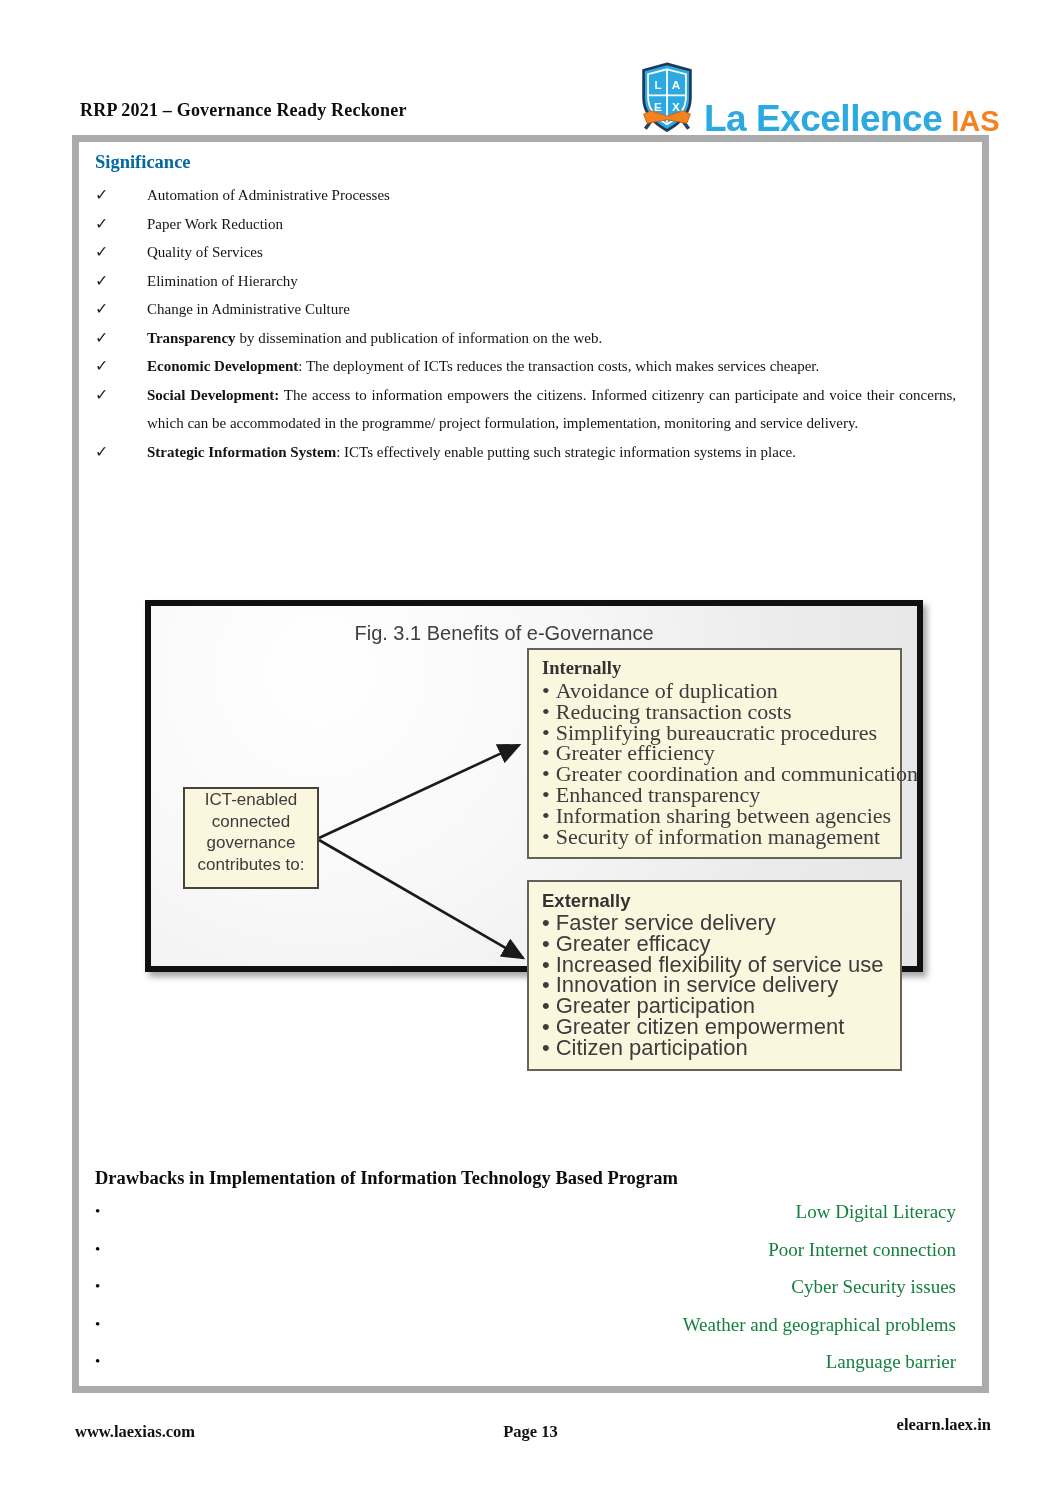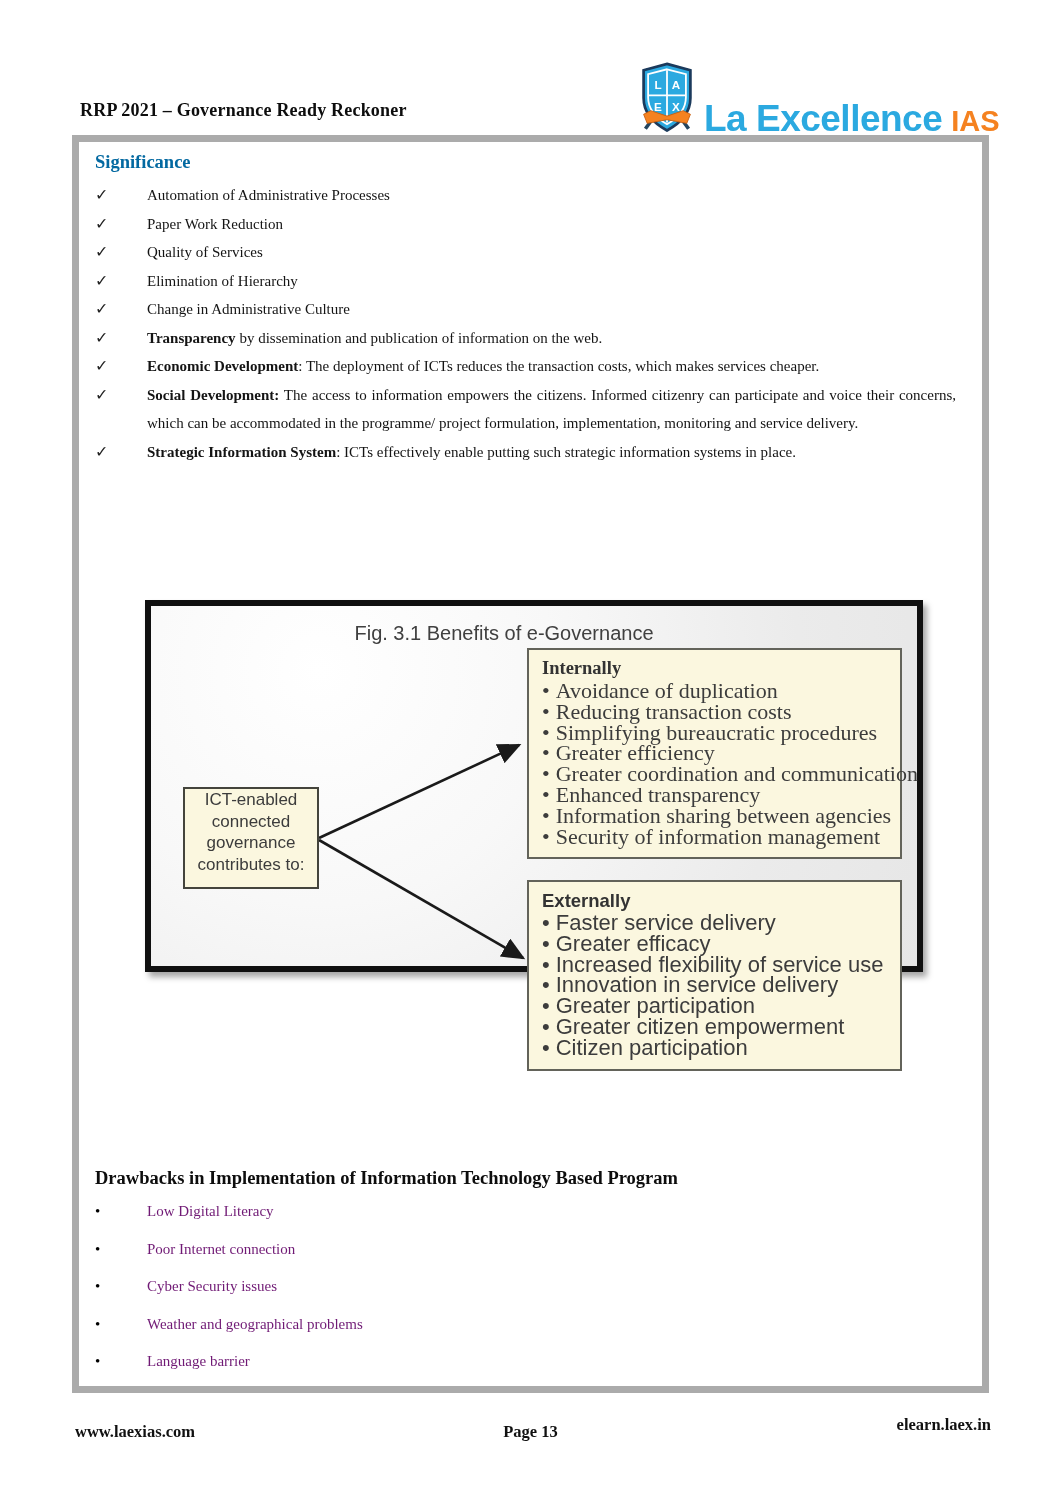--- a/index.html
+++ b/index.html
@@ -56,21 +56,21 @@
   .ben-box.internally { top:42px;font-family:Liberation Serif, serif; }
   .ben-box.externally { top:274px; }
   .ben-title { font-size:18.5px; font-weight:bold; line-height:25px; color:#333; }
   .ben-item { font-size:22px; line-height:20.8px; color:#3c3c3c; white-space:nowrap; }
   .ben-item .dot { margin-right:6px; }
   
   .drawbacks { position:absolute; left:0; top:978px; width:100%;margin-top:48px; }
   .draw-heading { margin-left:16px; font-size:18.5px; font-weight:bold; color:#0d0d0d; }
   .draw-row { display:flex; align-items:flex-start; margin:8px 26px 0 16px; }
   .draw-row .marker { flex:0 0 52px; font-size:15px; line-height:29.5px; color:#000; }
-  .draw-row .txt { flex:1; font-size:15px; line-height:29.5px; color:#701a75; }
+  .draw-row .txt { flex:1; font-size:19px; line-height:29.5px; color:#15803d;text-align:right; }
   
   .footer-left  { position:absolute; left:75px;  top:1422px; font-size:16.5px; font-weight:bold; }
   .footer-center{ position:absolute; left:72px;  top:1422px; width:917px; text-align:center; font-size:16.5px; font-weight:bold; }
   .footer-right { position:absolute; right:67px; top:1415px; font-size:16.5px; font-weight:bold; }
 </style>
 </head>
 <body>
 
 <div class="page">
 

